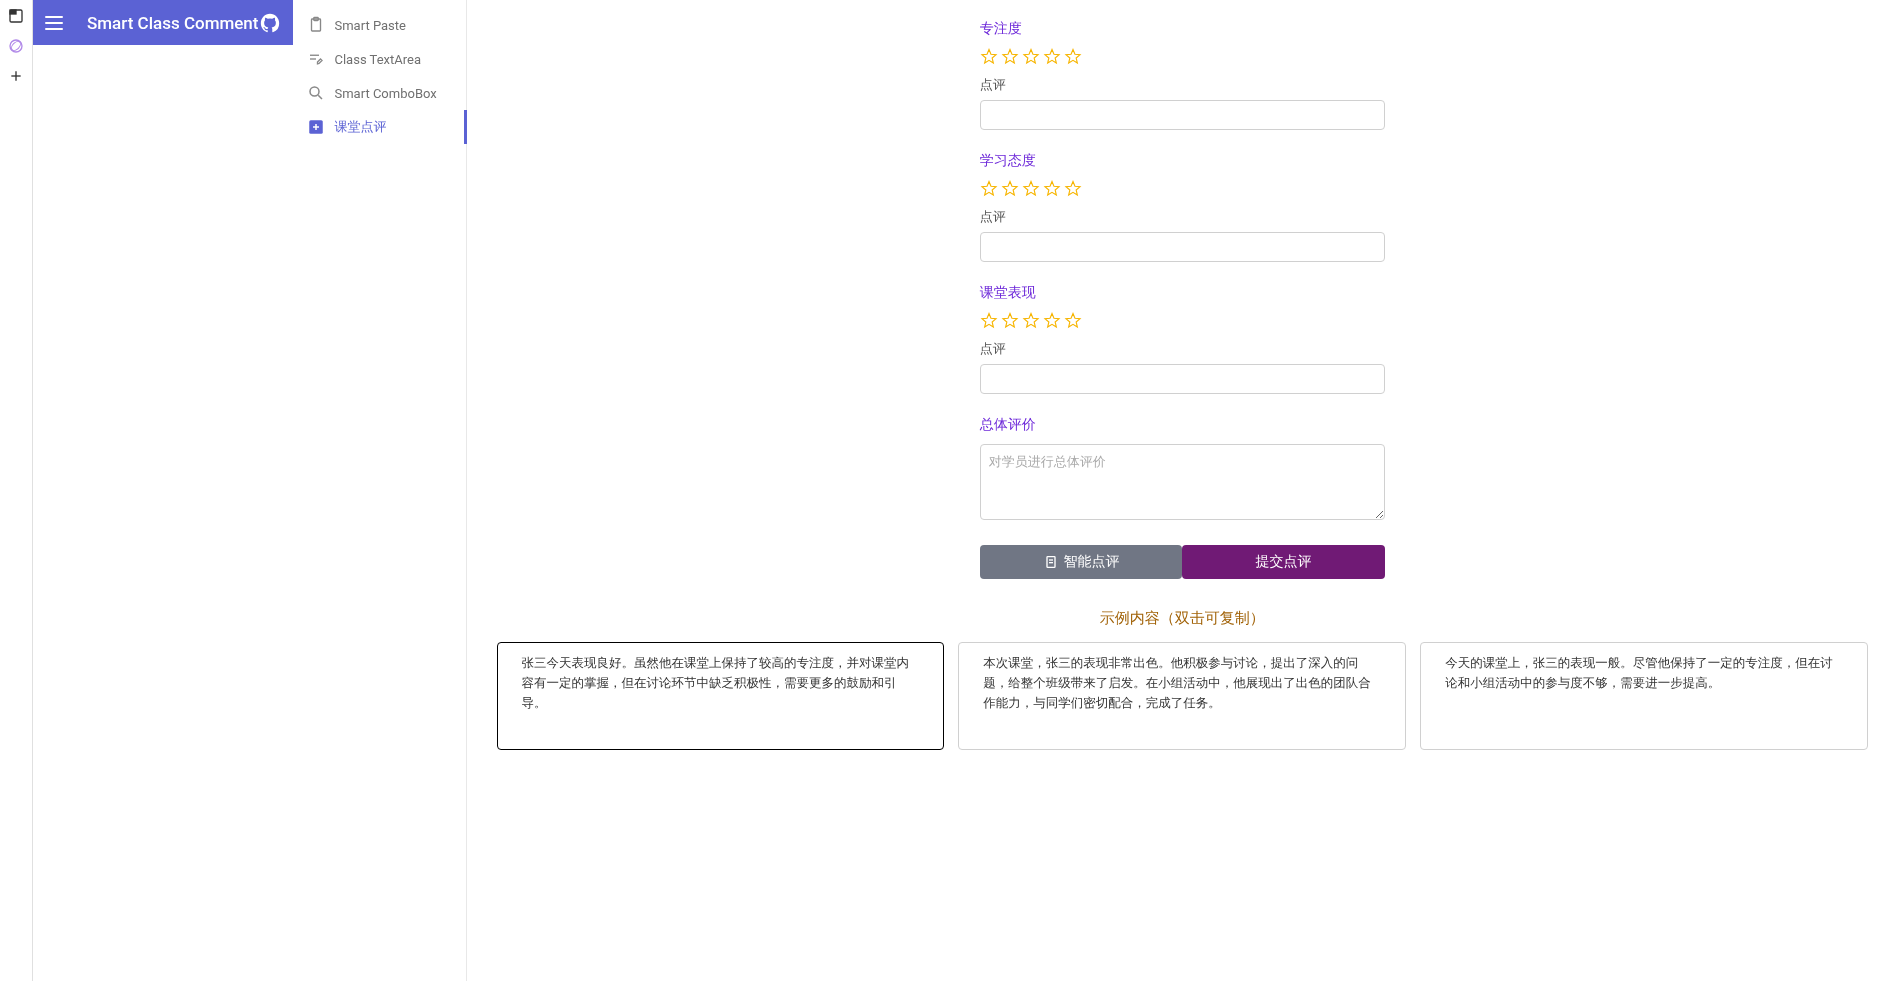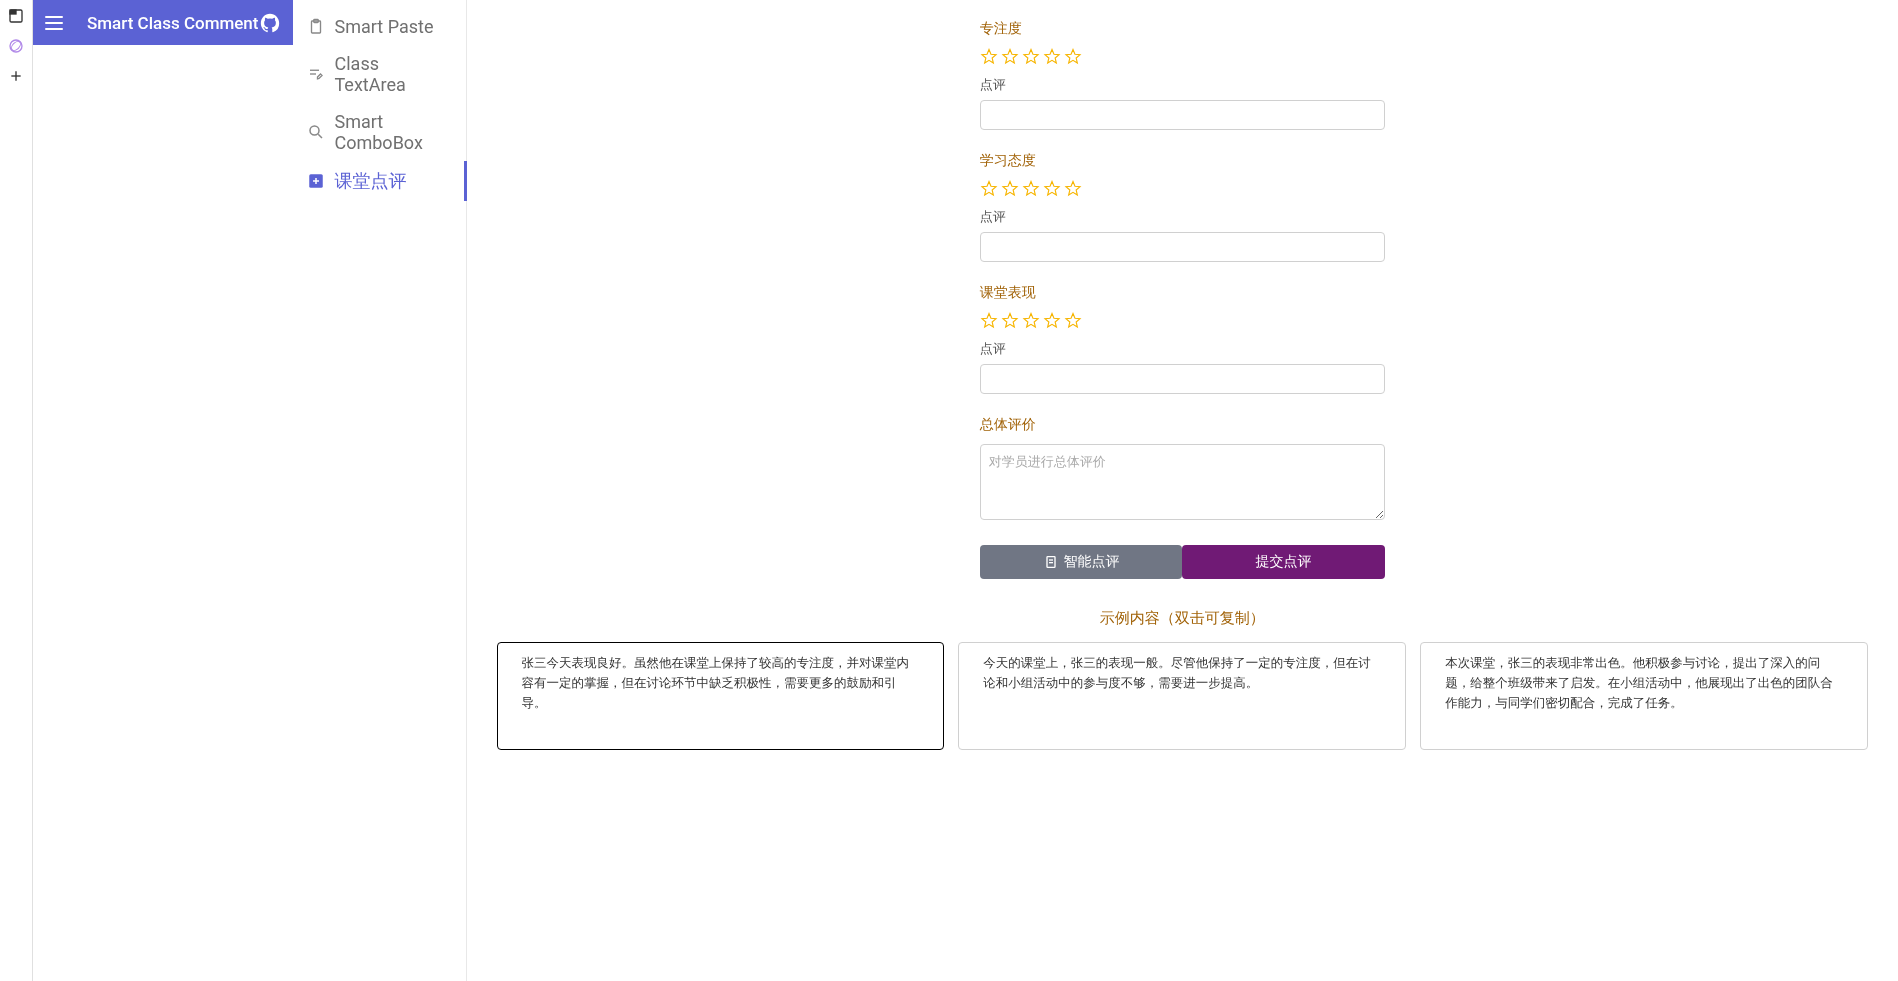--- a/index.html
+++ b/index.html
@@ -9,28 +9,28 @@
 .rail-icon svg{width:16px;height:16px}
 .app{flex:1;display:flex;flex-direction:row;height:100vh}
 .header{height:45px;background:#5b62d4;display:flex;align-items:center;padding:0 12px;color:#fff;justify-content:space-between}
 .header-left{display:flex;align-items:center;gap:18px}
 .hamburger{width:24px;height:24px;cursor:pointer;display:flex;flex-direction:column;justify-content:center;gap:4px}
 .hamburger span{height:2px;background:#fff;width:18px;border-radius:1px}
 .title{font-size:17px;font-weight:500}
 .gh-icon{width:22px;height:22px;cursor:pointer}
 .body{flex:1;display:flex;overflow:hidden}
 .sidebar{width:174px;border-right:1px solid #e8e8e8;padding:8px 0;background:#fff}
-.nav-item{display:flex;align-items:center;gap:10px;padding:8px 14px;cursor:pointer;color:#707070;font-size:18px}
+.nav-item{display:flex;align-items:center;gap:10px;padding:8px 14px;cursor:pointer;color:#707070;font-size:13px}
 .nav-item.active{color:#5b62d4;border-right:3px solid #5b62d4;margin-right:-1px}
 .nav-item .nav-icon{width:18px;height:18px;display:flex;align-items:center;justify-content:center}
 .nav-item .nav-icon svg{width:18px;height:18px}
 .main{flex:1;overflow-y:auto;padding:20px 30px}
 .form-area{max-width:405px;margin:0 auto}
 .section{margin-bottom:22px}
-.label{font-size:14px;color:#a16207;margin-bottom:10px;font-weight:400}
+.label{font-size:14px;color:#6d28d9;margin-bottom:10px;font-weight:400}
 .stars{display:flex;gap:3px;margin-bottom:10px}
 .star{width:18px;height:18px;cursor:pointer}
 .star svg{width:18px;height:18px;fill:none;stroke:#f7b500;stroke-width:1.5}
 .sub-label{font-size:13px;color:#555;margin-bottom:6px}
 .input-box{width:100%;height:30px;border:1px solid #d0d0d0;border-radius:4px;padding:4px 8px;font-size:13px;outline:none}
 .textarea-box{width:100%;height:76px;border:1px solid #d0d0d0;border-radius:4px;padding:8px;font-size:13px;outline:none;resize:vertical}
 .textarea-box::placeholder{color:#aaa}
 .btn-row{display:flex;margin-top:15px}
 .btn{flex:1;height:34px;border:none;border-radius:4px;cursor:pointer;font-size:14px;display:flex;align-items:center;justify-content:center;gap:5px;color:#fff}
 .btn-gray{background:#707684}
@@ -211,18 +211,18 @@
           </button>
           <button class="btn btn-blue">
             <span>提交点评</span>
           </button>
         </div>
       </div>
 
       <div class="examples-title">示例内容（双击可复制）</div>
       <div class="examples-row">
         <div class="example-card selected">张三今天表现良好。虽然他在课堂上保持了较高的专注度，并对课堂内容有一定的掌握，但在讨论环节中缺乏积极性，需要更多的鼓励和引导。</div>
+        <div class="example-card">本次课堂，张三的表现非常出色。他积极参与讨论，提出了深入的问题，给整个班级带来了启发。在小组活动中，他展现出了出色的团队合作能力，与同学们密切配合，完成了任务。</div>
         <div class="example-card">今天的课堂上，张三的表现一般。尽管他保持了一定的专注度，但在讨论和小组活动中的参与度不够，需要进一步提高。</div>
-        <div class="example-card">本次课堂，张三的表现非常出色。他积极参与讨论，提出了深入的问题，给整个班级带来了启发。在小组活动中，他展现出了出色的团队合作能力，与同学们密切配合，完成了任务。</div>
       </div>
     </div>
   </div>
 </div>
 
 </body></html>

